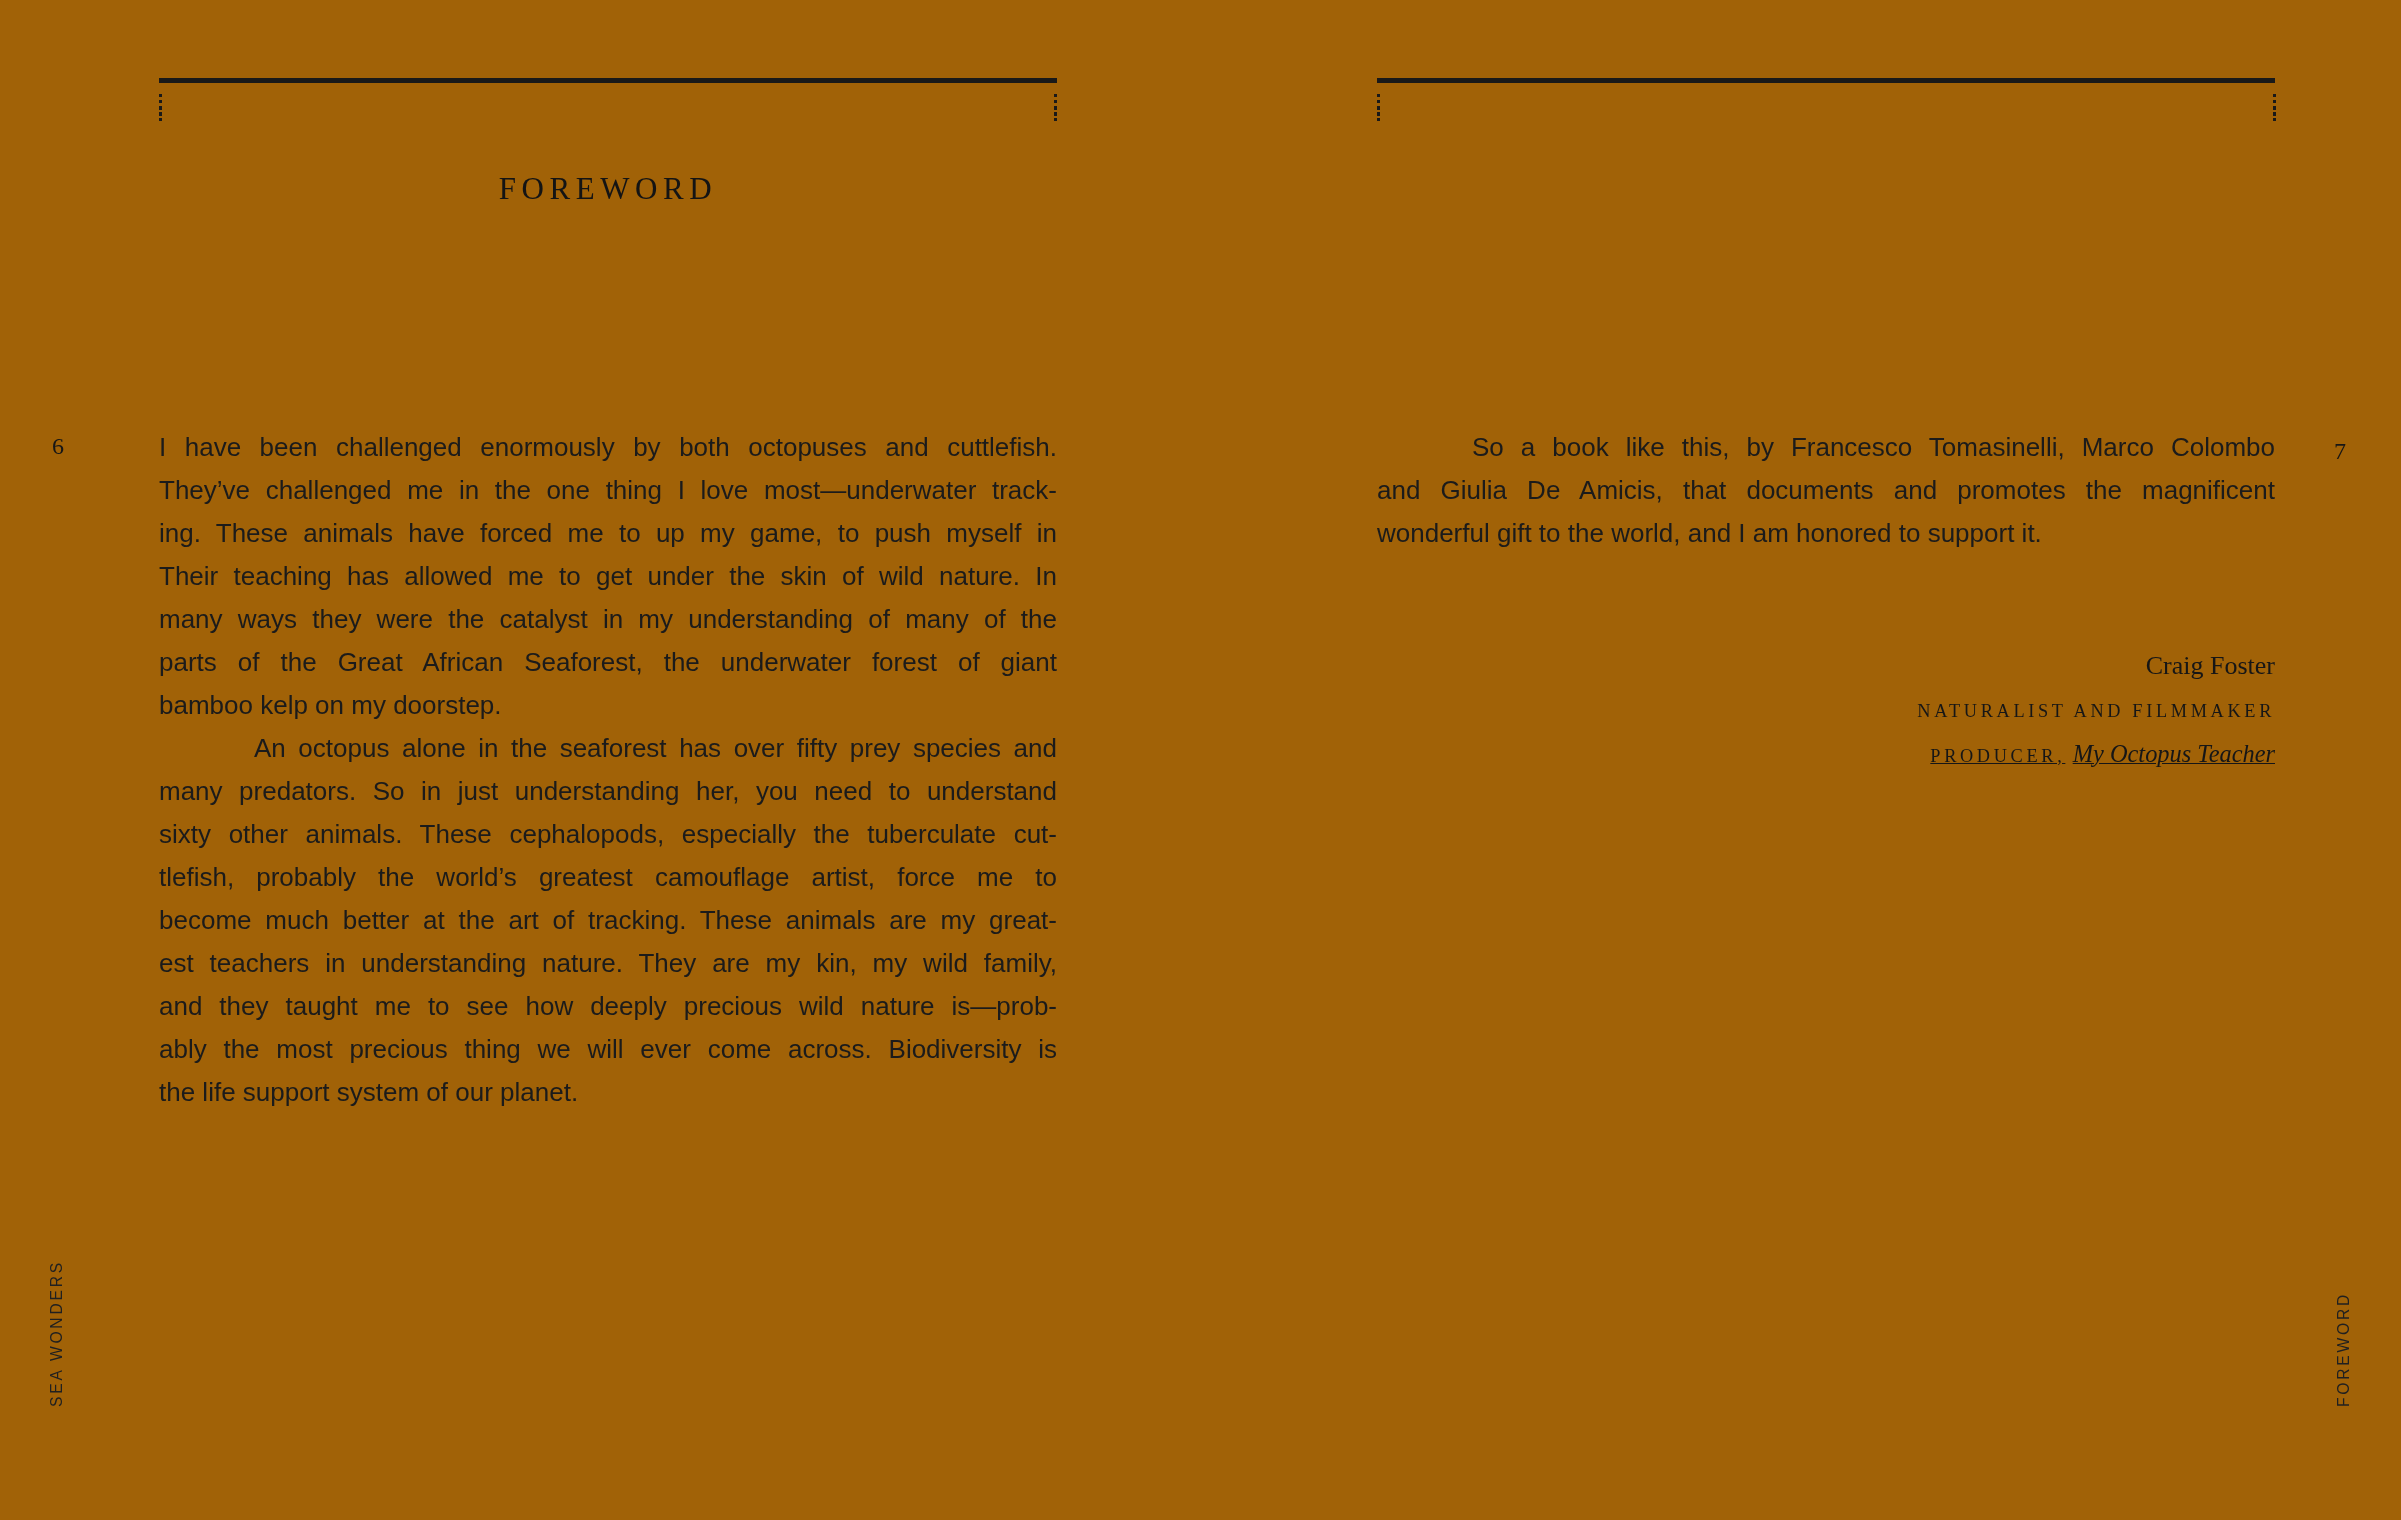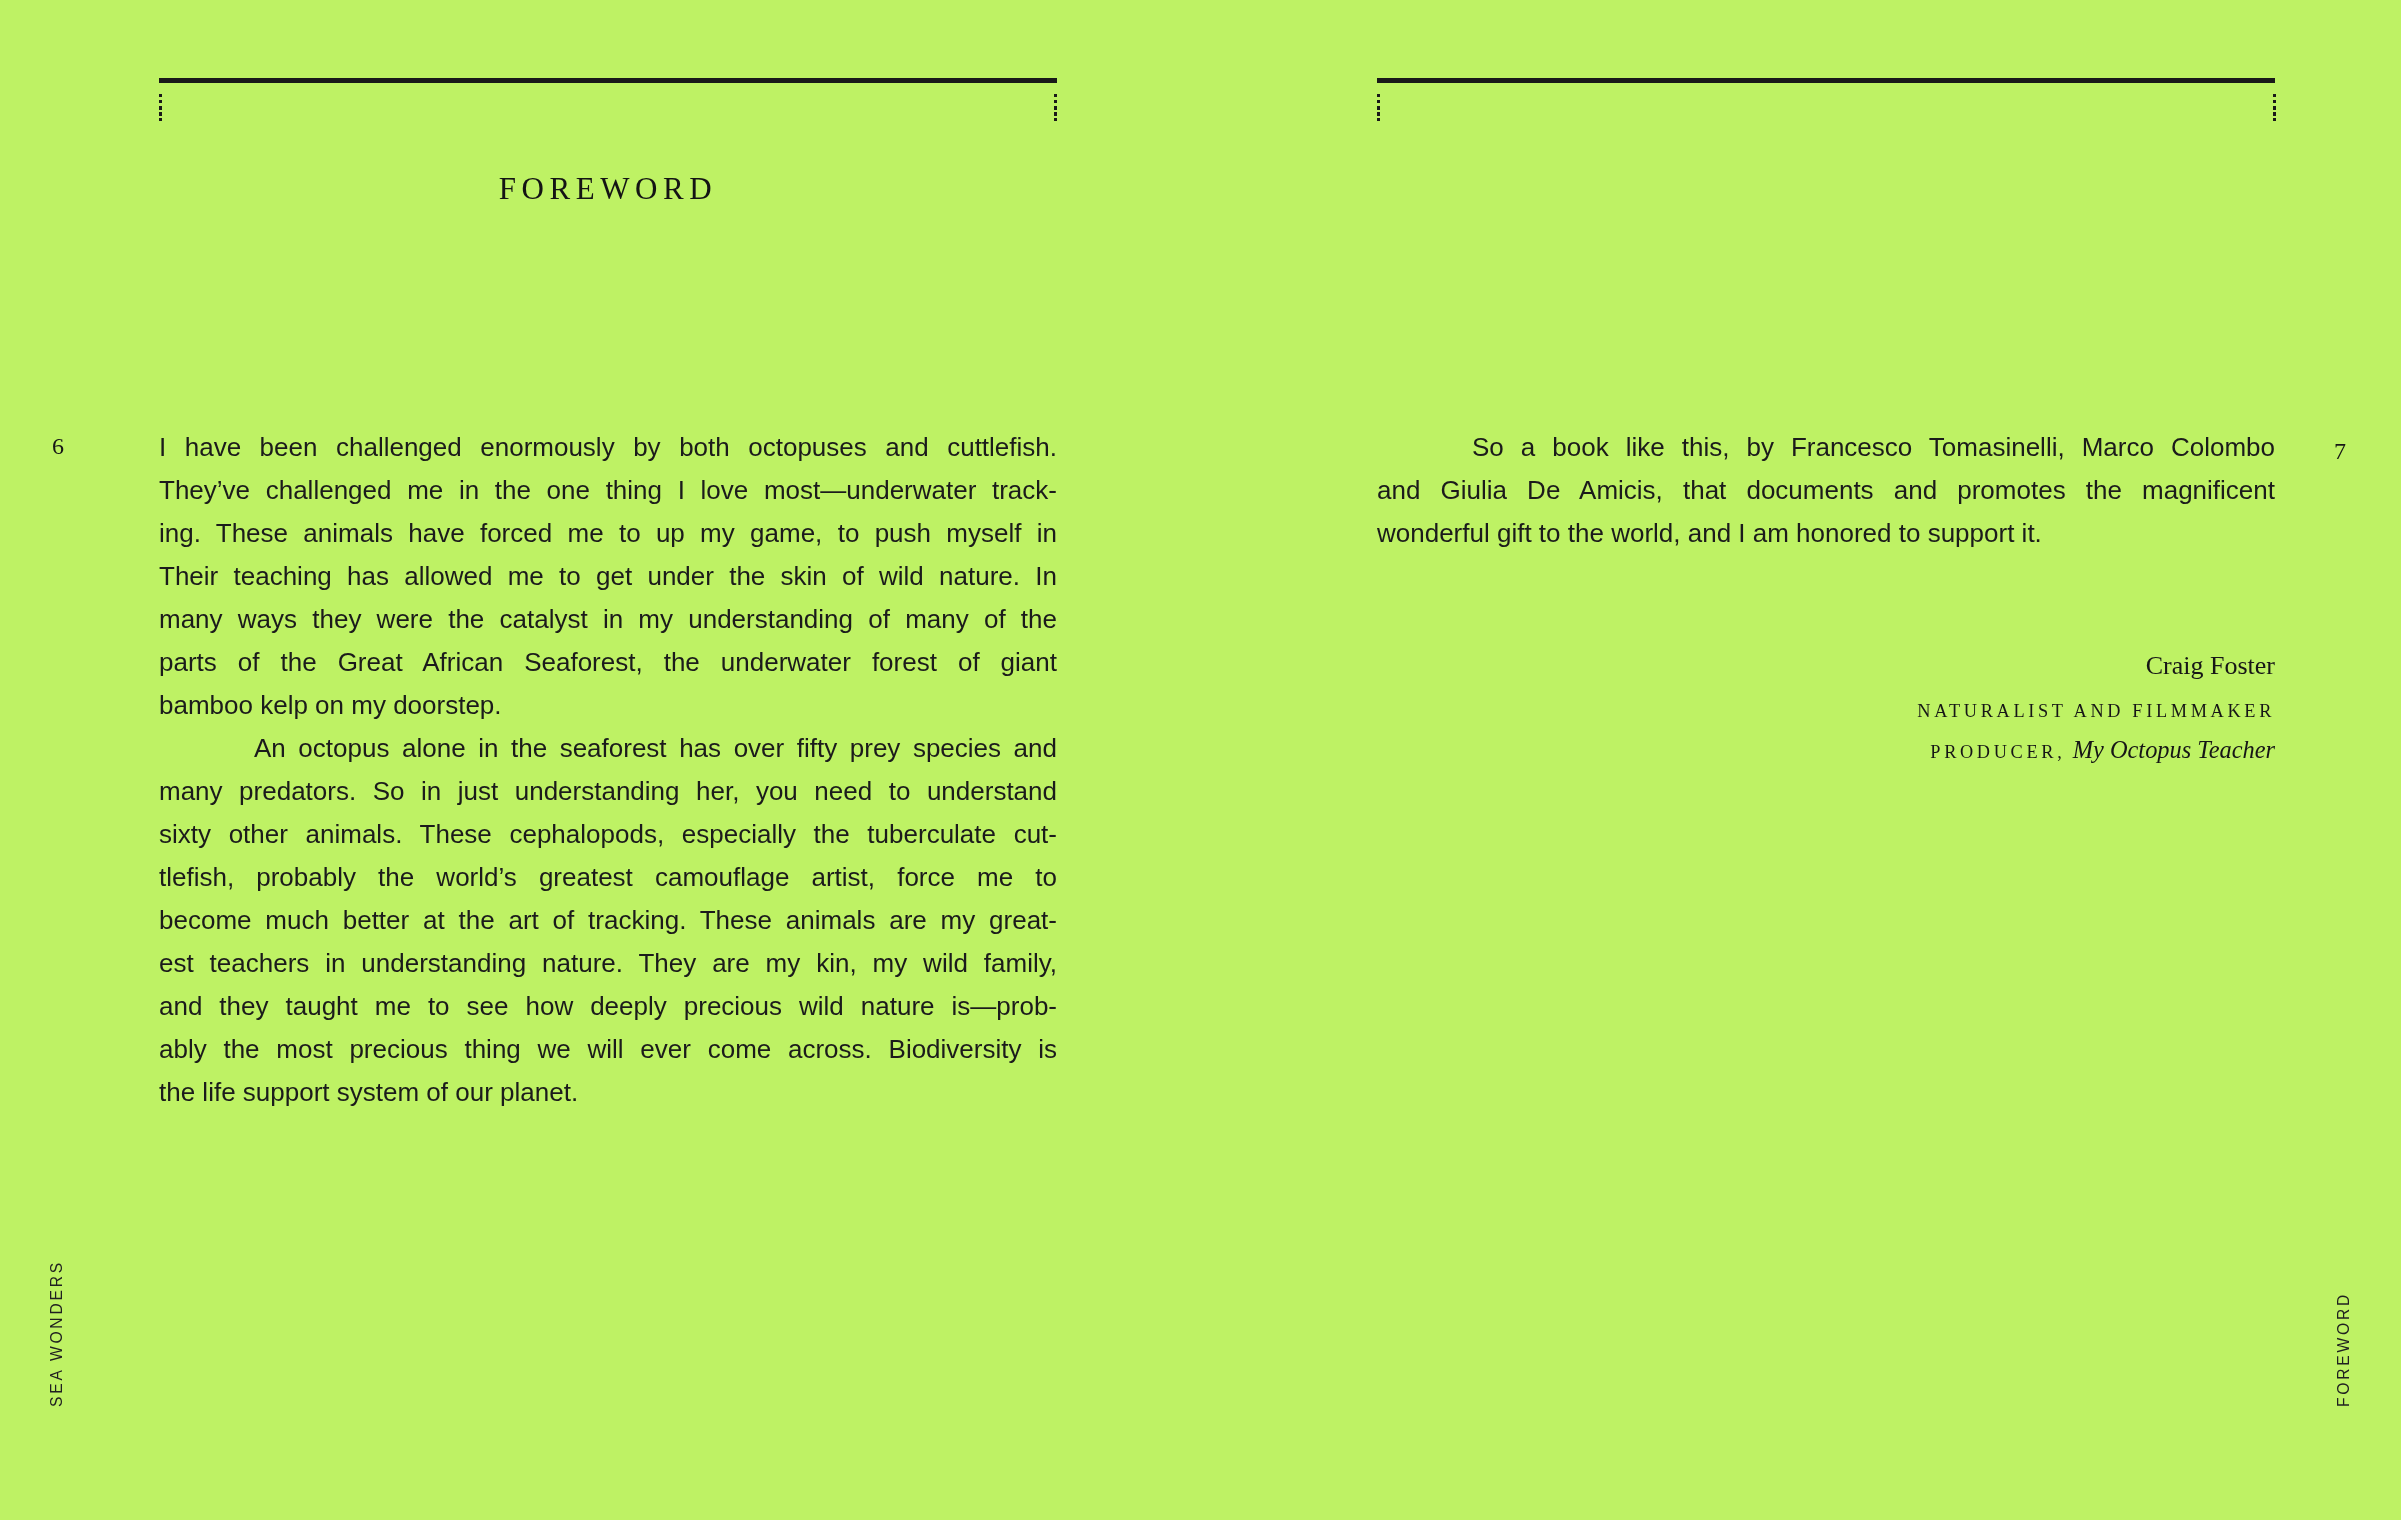--- a/index.html
+++ b/index.html
@@ -1,20 +1,20 @@
 <!DOCTYPE html>
 <html style="font-size:11px"><head>
 <meta charset="utf-8">
 <style>
   html, body { margin: 0; padding: 0; background: #ffffff; }
   .spread {
     position: relative;
     width: 2401px;
     height: 1521px;
-    background: #bef264;
+    background: #a16207;
     overflow: hidden;
     font-family: "Liberation Sans", sans-serif;
     color: #1a1a1a;
   }
 
   
   .top-rule { position: absolute; top: 78px; height: 4.7px; background: #191919; }
   .rule-left  { left: 159px;  width: 898px; }
   .rule-right { left: 1377px; width: 898px; }
   .tick {
@@ -46,21 +46,21 @@
   .jline.last { text-align-last: left; }
   .jline.indent { text-indent: 95px; }
 
   
   .attribution {
     position: absolute; left: 1377px; top: 650px; width: 898px;
     text-align: right; font-family: "Liberation Serif", serif; color: #161616;
   }
   .attr-name { font-size: 26px; line-height: 31px; margin-bottom: 19px; }
   .attr-role { font-size: 18.3px; line-height: 22px; letter-spacing: 0.2em; margin-bottom: 17.6px; margin-top: 16px; }
-  .attr-producer { font-size: 18.3px; line-height: 19px; letter-spacing: 0.2em; }
+  .attr-producer { font-size: 18.3px; line-height: 27px; letter-spacing: 0.2em; text-decoration: underline; }
   .attr-producer .work-title {
     font-style: italic; font-size: 24.4px; letter-spacing: normal; margin-left: 0.3em;
   }
 
   
   .page-number {
     position: absolute; font-family: "Liberation Serif", serif;
     font-size: 24px; color: #161616;
   }
   .pn-left  { left: 52px;   top: 433px; }

